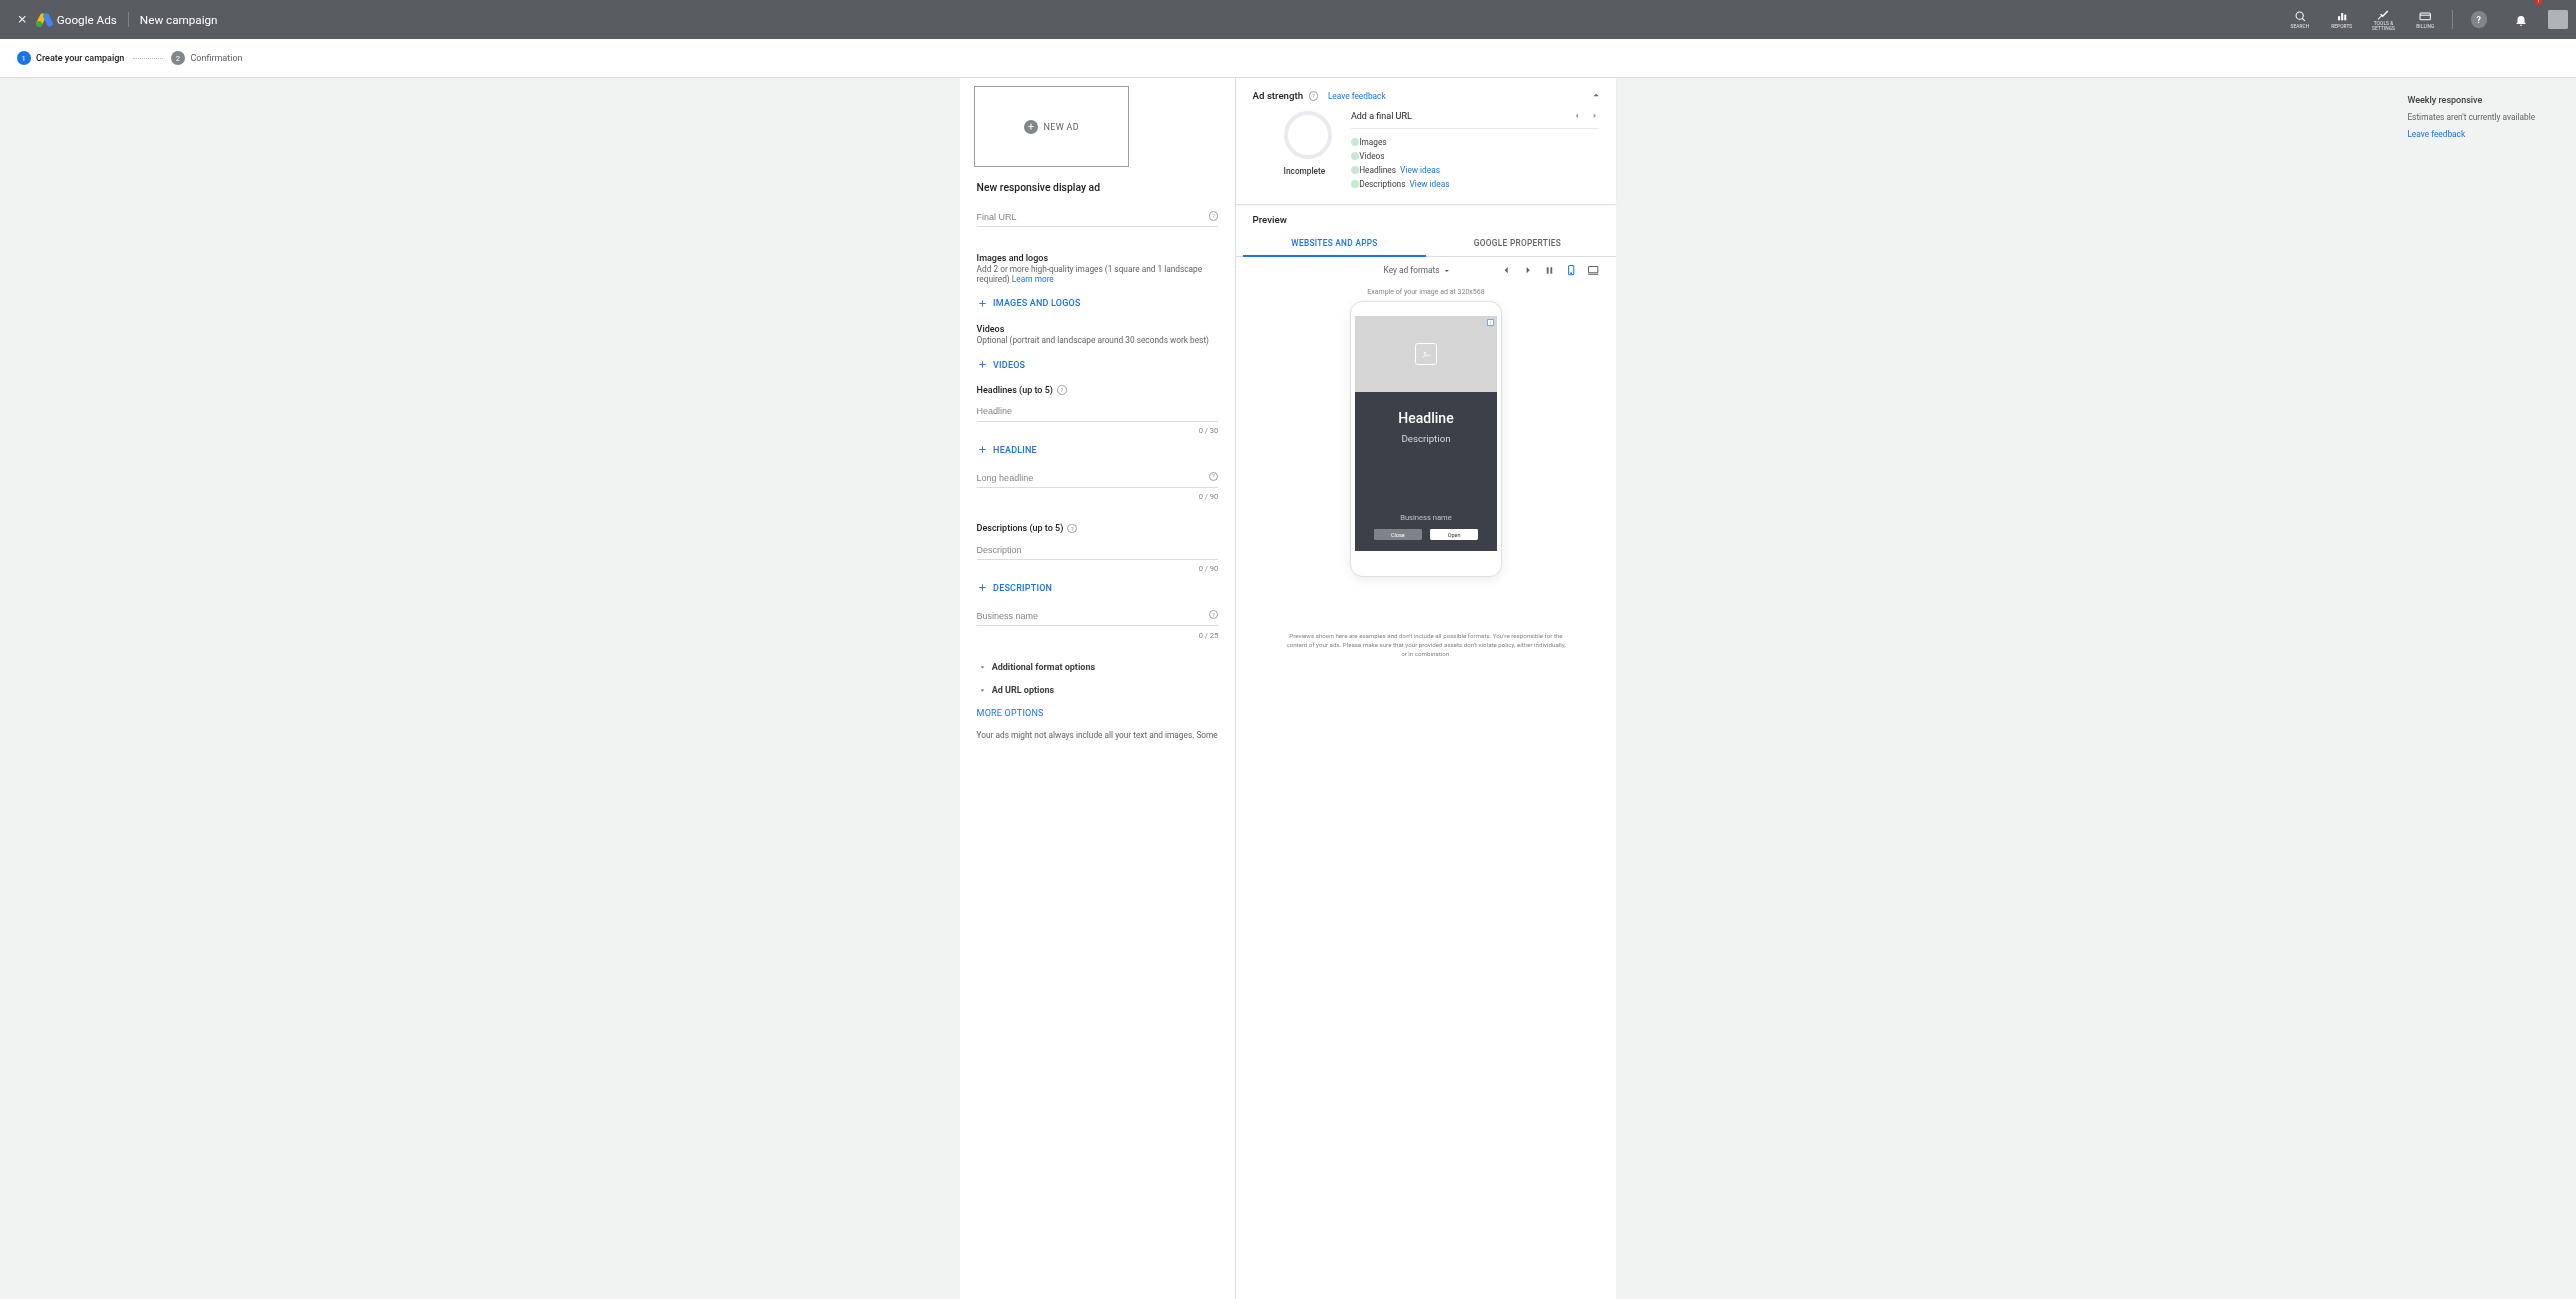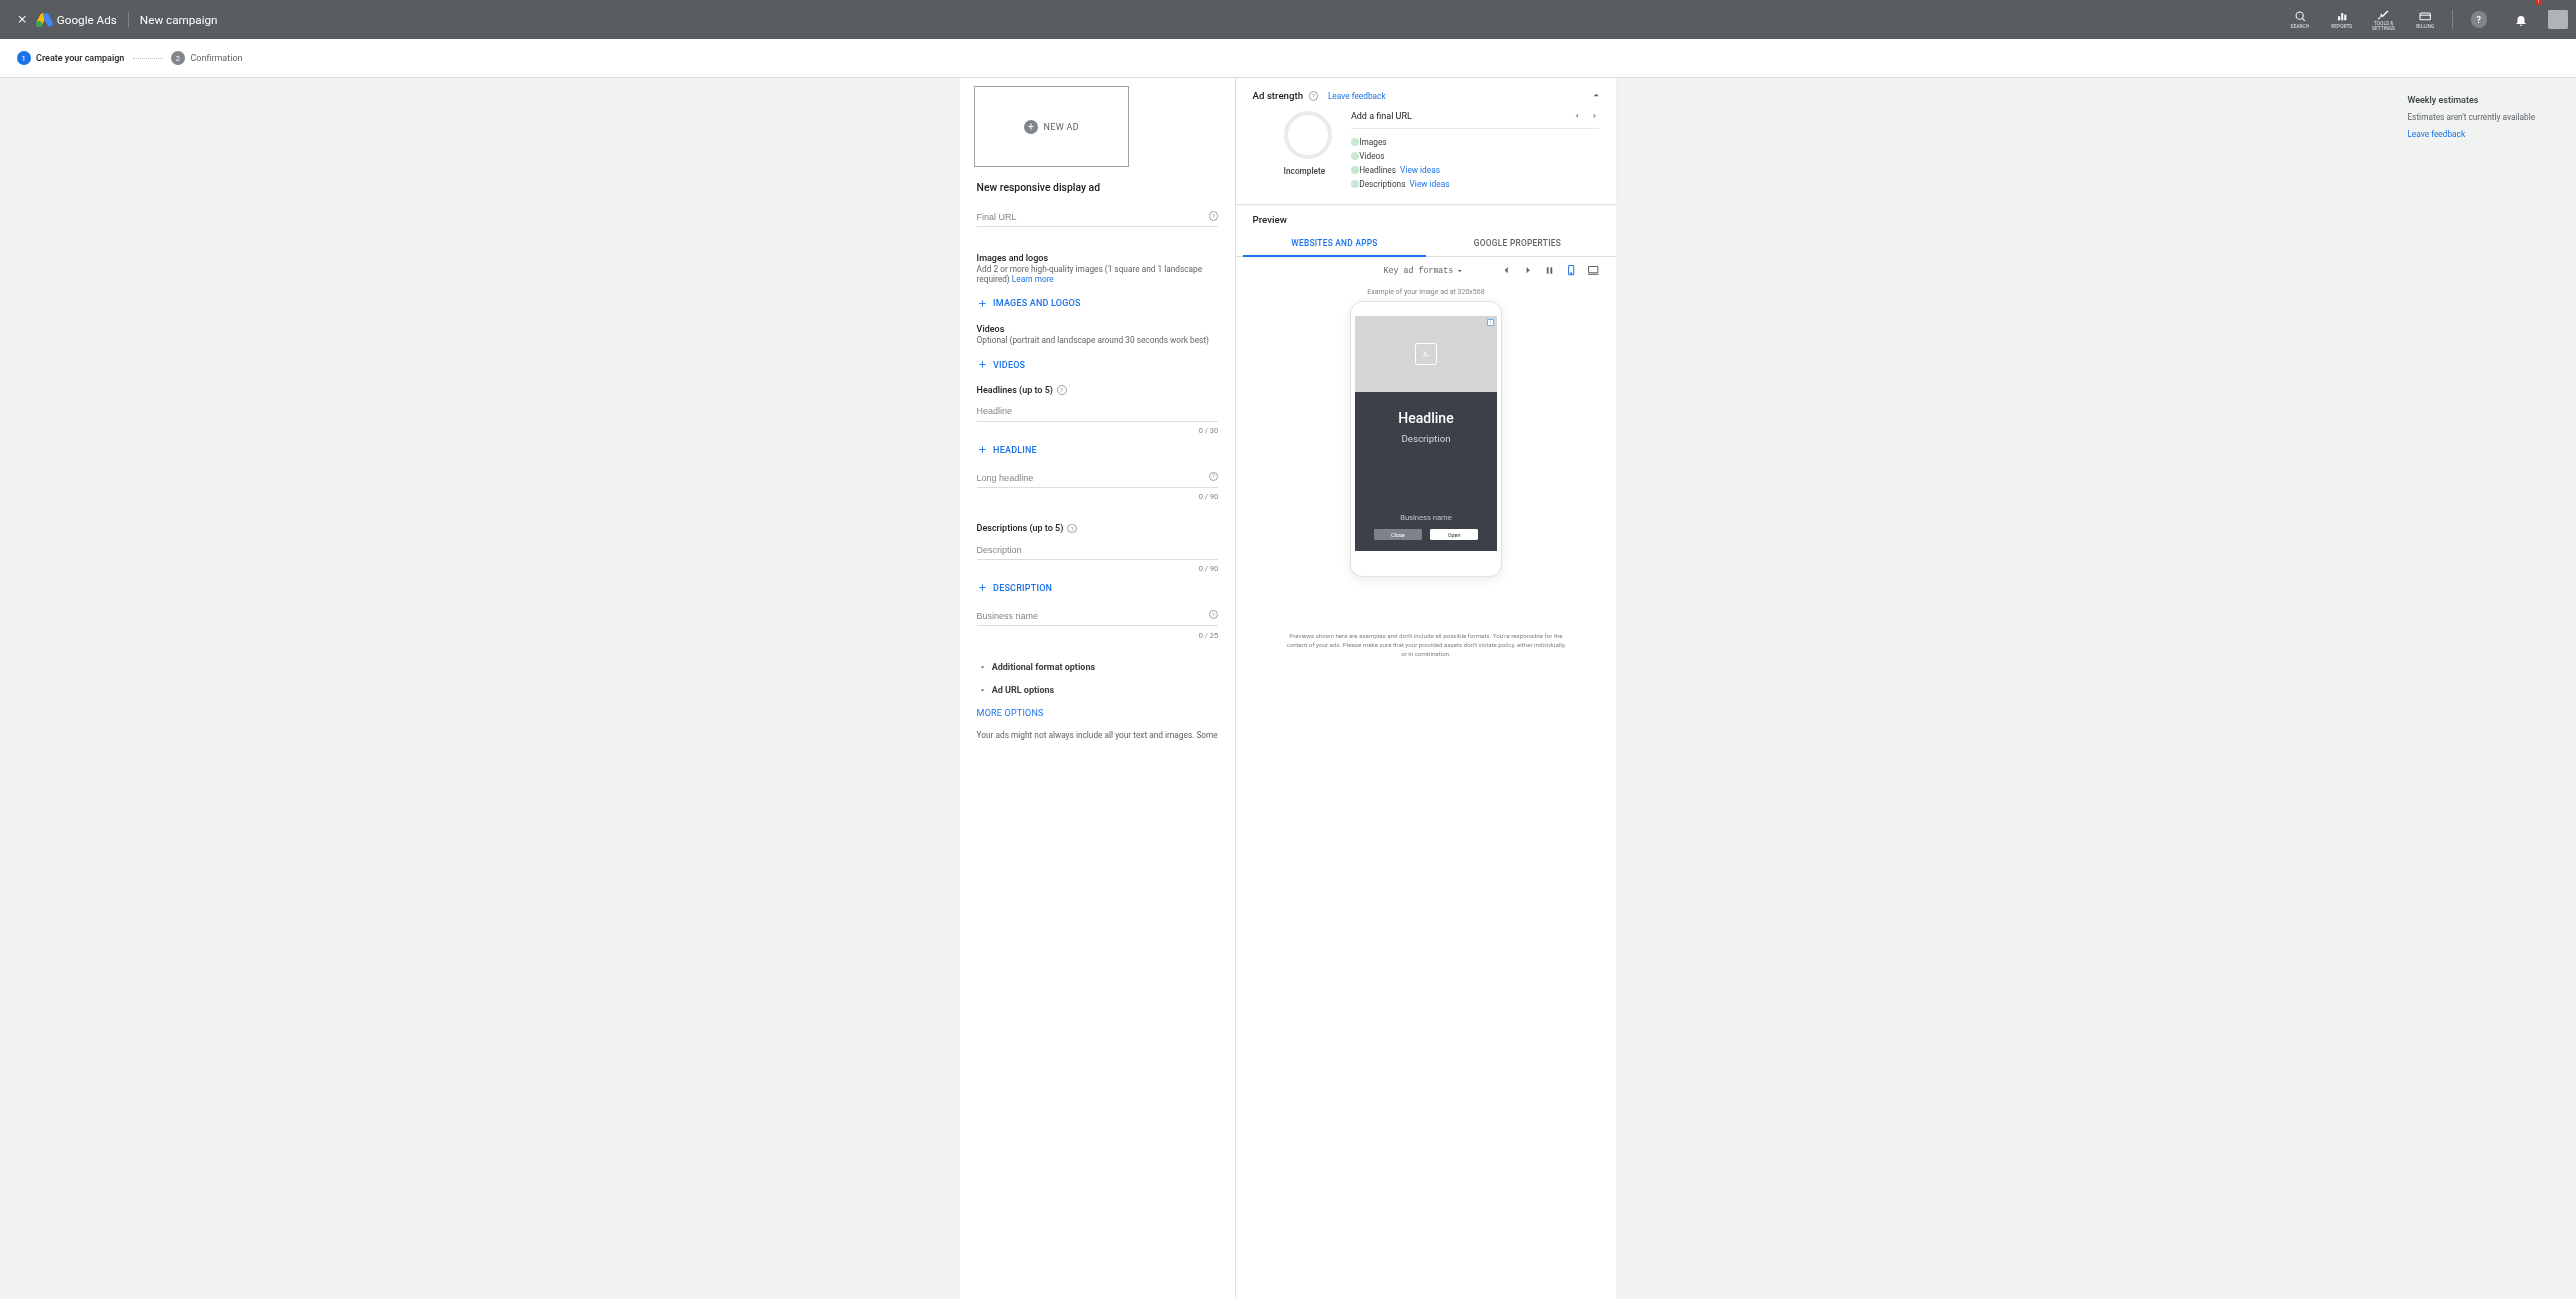--- a/index.html
+++ b/index.html
@@ -89,21 +89,21 @@
 .check-dot { width: 8.3px; height: 8.3px; border-radius: 50%; background: #c7e8d2; flex-shrink: 0; }
 .check-row .view { color: #1a73e8; margin-left: 4.1px; cursor: pointer; }
 
 .preview-body { padding: 9.7px 0 16.6px; }
 .prev-label { font-size: 9.7px; font-weight: 500; color: #202124; padding: 0 16.6px 5.5px; }
 .prev-tabs { display: flex; border-bottom: 0.7px solid #dadce0; padding: 0 7px; }
 .prev-tab { flex: 1; text-align: center; font-size: 8.3px; letter-spacing: 0.3px; font-weight: 500; padding: 7px 4.1px; cursor: pointer; color: #5f6368; }
 .prev-tab.active { color: #1a73e8; border-bottom: 2.1px solid #1a73e8; margin-bottom: -0.7px; }
 
 .prev-toolbar { display: flex; align-items: center; justify-content: flex-end; gap: 9.7px; padding: 7px 16.6px 4.1px; color: #5f6368; font-size: 8.3px; }
-.prev-toolbar .dd { display: flex; align-items: center; gap: 2px; cursor: pointer; margin-right: auto; margin-left: 131px; font-family: Liberation Mono, monospace; }
+.prev-toolbar .dd { display: flex; align-items: center; gap: 2px; cursor: pointer; margin-right: auto; margin-left: 131px; }
 .prev-toolbar .tb-ic { cursor: pointer; }
 .prev-toolbar .tb-ic.active { color: #1a73e8; }
 
 .mock-area { display: flex; flex-direction: column; align-items: center; margin-top: 7px; }
 .mock-label { font-size: 7px; color: #80868b; margin-bottom: 5.5px; }
 .phone { width: 152px; height: 276px; background: #fff; border: 0.7px solid #e0e0e0; border-radius: 12.4px; box-shadow: 0 2.8px 11px rgba(0,0,0,.08); padding: 14px 4.1px 7px; display: flex; flex-direction: column; }
 .phone-ad { flex: none; height: 235px; display: flex; flex-direction: column; background: #d5d5d5; position: relative; }
 .ad-img { height: 76px; display: flex; align-items: center; justify-content: center; background: #d5d5d5; }
 .ad-img .imgbox { width: 22px; height: 22px; border: 1.4px solid #fff; border-radius: 2.8px; display: flex; align-items: center; justify-content: center; }
 .ad-badge { position: absolute; top: 2.8px; right: 2.8px; width: 7px; height: 7px; border: 0.7px solid #6dabf5; color: #6dabf5; font-size: 4.8px; display: flex; align-items: center; justify-content: center; border-radius: 0.7px; background: #fff; }
@@ -404,18 +404,18 @@
               </div>
             </div>
           </div>
           <div class="prev-disclaimer">Previews shown here are examples and don't include all possible formats. You're responsible for the content of your ads. Please make sure that your provided assets don't violate policy, either individually, or in combination.</div>
         </div>
       </div>
     </div>
   </div>
 
   <div class="right-panel">
-    <h4>Weekly estimates</h4>
+    <h4>Weekly responsive</h4>
     <div>Estimates aren't currently available</div>
     <span class="link">Leave feedback</span>
   </div>
 </div>
 
 
 </body></html>

